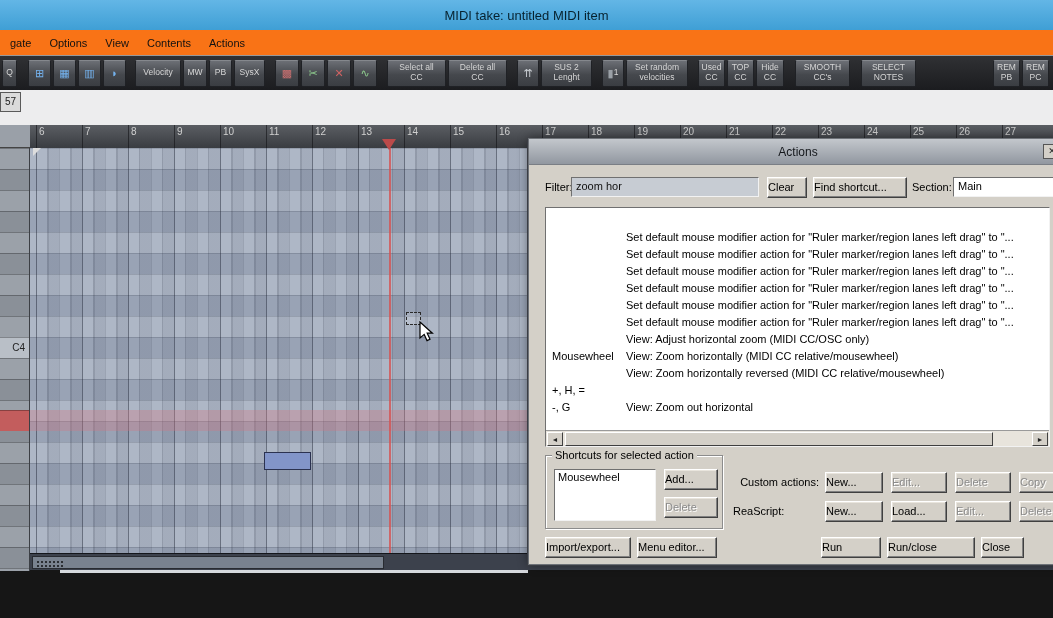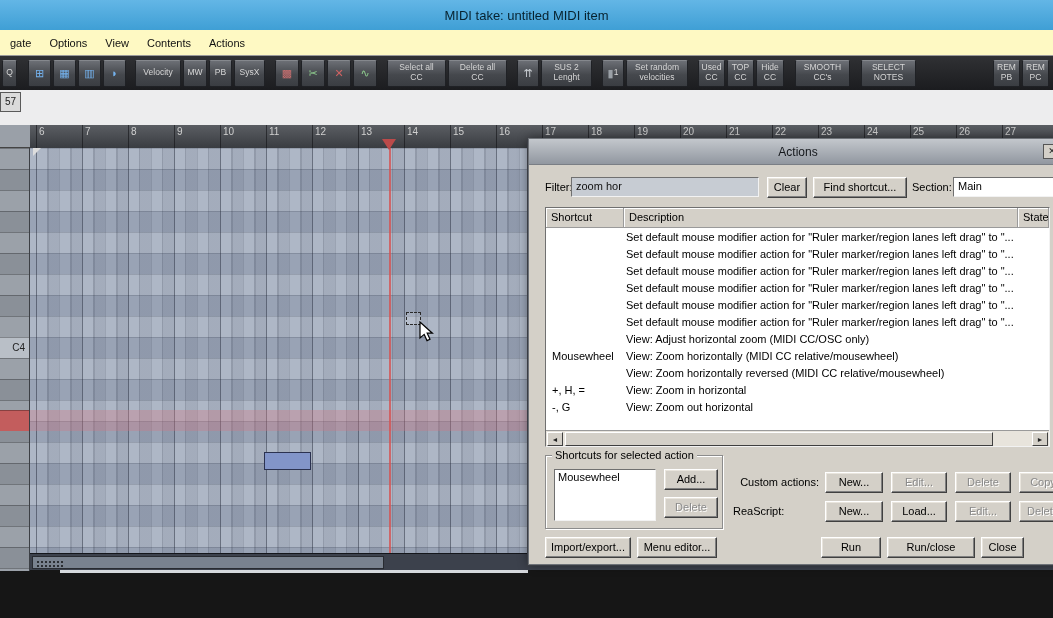--- a/index.html
+++ b/index.html
@@ -2,21 +2,21 @@
 <html><head>
 <meta charset="utf-8">
 <style>
   *{margin:0;padding:0;box-sizing:border-box}
   html,body{width:1053px;height:618px;overflow:hidden}
   body{font-family:"Liberation Sans",sans-serif;background:#222}
   .screen{position:relative;width:1053px;height:618px;overflow:hidden;background:#161616}
 
   
   .titlebar{position:absolute;left:0;top:0;width:100%;height:30px;background:linear-gradient(#63b6e6,#3f9fd5);display:flex;align-items:center;justify-content:center;font-size:13px;color:#07222f}
-  .menubar{position:absolute;left:0;top:30px;width:100%;height:26px;background:#fef9c3;border-bottom:1px solid #9a9a9a;display:flex;align-items:center;font-size:11px;color:#111;padding-left:1px}
+  .menubar{position:absolute;left:0;top:30px;width:100%;height:26px;background:#f97316;border-bottom:1px solid #9a9a9a;display:flex;align-items:center;font-size:11px;color:#111;padding-left:1px}
   .menu-item{padding:0 9px;cursor:default}
 
   
   .toolbar{position:absolute;left:0;top:56px;width:100%;height:34px;background:linear-gradient(#303134,#1b1c1f);display:flex;align-items:center;padding:0 2px}
   .tb-btn{height:27px;margin-right:2px;background:linear-gradient(#6c6f75,#45484d 55%,#3a3d42);border:1px solid #1f2125;border-top-color:#85888d;border-radius:2px;color:#d6d6d6;display:flex;flex-direction:column;align-items:center;justify-content:center;flex:0 0 auto;overflow:hidden}
   .tb-lbl{font-size:8.5px;line-height:1.12;text-align:center;white-space:pre-line}
   .tb-ico{font-size:11px;line-height:1}
 
   
   .subbar{position:absolute;left:0;top:90px;width:100%;height:35px;background:#ededee}
@@ -60,21 +60,21 @@
   .cursor{position:absolute;left:406px;top:312px;z-index:60;width:36px;height:38px}
   .marquee-icon{position:absolute;left:0;top:0;width:15px;height:13px;border:1px dashed #2a2a2a;background:rgba(255,255,255,.12)}
   .cursor svg{position:absolute;left:13px;top:9px}
 
   
   .dialog{position:absolute;left:528px;top:138px;width:540px;height:427px;background:#d4d0c8;border:1px solid #6e7278;box-shadow:-1px 1px 0 #3a3d44,0 0 10px rgba(0,0,0,.45);z-index:40;font-size:11px;color:#000}
   .dlg-title{position:absolute;left:0;top:0;width:100%;height:26px;background:linear-gradient(#c3c7cc,#9197a0);display:flex;align-items:center;justify-content:center;font-size:12px;color:#14171b;border-bottom:1px solid #7a7e85}
   .dlg-close{position:absolute;right:6px;top:5px;width:18px;height:15px;background:#d4d0c8;border:1px solid #555;font-size:9px;line-height:13px;text-align:center;color:#222}
   .lbl{position:absolute;font-size:11px;color:#000}
   .filter-input{position:absolute;left:42px;top:38px;width:188px;height:20px;background:#c7ccd3;border:1px solid;border-color:#707070 #f2f2f2 #f2f2f2 #707070;padding:2px 4px;font-size:11px;color:#111}
-  .w95btn{position:absolute;height:21px;background:#d4d0c8;border:1px solid #404040;border-top-color:#fff;border-left-color:#fff;box-shadow:inset -1px -1px 0 #808080,inset 1px 1px 0 #e9e5dd;font-size:11px;color:#000;text-align:center;line-height:19px;overflow:hidden;white-space:nowrap}
+  .w95btn{position:absolute;height:21px;background:#d4d0c8;border:1px solid #404040;border-top-color:#fff;border-left-color:#fff;box-shadow:inset -1px -1px 0 #808080,inset 1px 1px 0 #e9e5dd;font-size:11px;color:#000;text-align:left;line-height:19px;overflow:hidden;white-space:nowrap}
   .w95btn.disabled{color:#8a8a8a;text-shadow:1px 1px 0 #fff}
   .btn-clear{left:238px;top:38px;width:40px}
   .btn-find{left:284px;top:38px;width:94px}
   .lbl-filter{left:16px;top:42px}
   .lbl-section{left:383px;top:42px}
   .combo{position:absolute;left:424px;top:38px;width:118px;height:20px;background:#fff;border:1px solid;border-color:#707070 #f2f2f2 #f2f2f2 #707070;padding:2px 4px;font-size:11px}
 
   .alist{position:absolute;left:16px;top:68px;width:505px;height:240px;background:#fff;border:1px solid;border-color:#707070 #f2f2f2 #f2f2f2 #707070}
   .ahead{display:flex;height:20px;background:#d4d0c8}
   .hc{font-size:11px;padding:3px 0 0 5px;border-right:1px solid #9a9a9a;border-bottom:1px solid #9a9a9a;box-shadow:inset 1px 1px 0 #fff;white-space:nowrap;overflow:hidden}
@@ -310,25 +310,20 @@
     <div class="filter-input">zoom hor</div>
     <div class="w95btn btn-clear">Clear</div>
     <div class="w95btn btn-find">Find shortcut...</div>
     <span class="lbl lbl-section">Section:</span>
     <div class="combo">
       <span>Main</span>
       
     </div>
 
     <div class="alist">
-      <div class="ahead">
-        <div class="hc hc-s">Shortcut</div>
-        <div class="hc hc-d">Description</div>
-        <div class="hc hc-st">State</div>
-      </div>
       <div class="abody">
           <div class="arow">
             <div class="acell-s"></div>
             <div class="acell-d">Set default mouse modifier action for "Ruler marker/region lanes left drag" to "...</div>
           </div>
           <div class="arow">
             <div class="acell-s"></div>
             <div class="acell-d">Set default mouse modifier action for "Ruler marker/region lanes left drag" to "...</div>
           </div>
           <div class="arow">
@@ -354,21 +349,20 @@
           <div class="arow">
             <div class="acell-s">Mousewheel</div>
             <div class="acell-d">View: Zoom horizontally (MIDI CC relative/mousewheel)</div>
           </div>
           <div class="arow">
             <div class="acell-s"></div>
             <div class="acell-d">View: Zoom horizontally reversed (MIDI CC relative/mousewheel)</div>
           </div>
           <div class="arow">
             <div class="acell-s">+, H, =</div>
-            <div class="acell-d">View: Zoom in horizontal</div>
           </div>
           <div class="arow">
             <div class="acell-s">-, G</div>
             <div class="acell-d">View: Zoom out horizontal</div>
           </div>
         </div>
       <div class="hsb">
         <div class="hsb-arrow hsb-l">◄</div>
         <div class="hsb-thumb"></div>
         <div class="hsb-arrow hsb-r">►</div>

